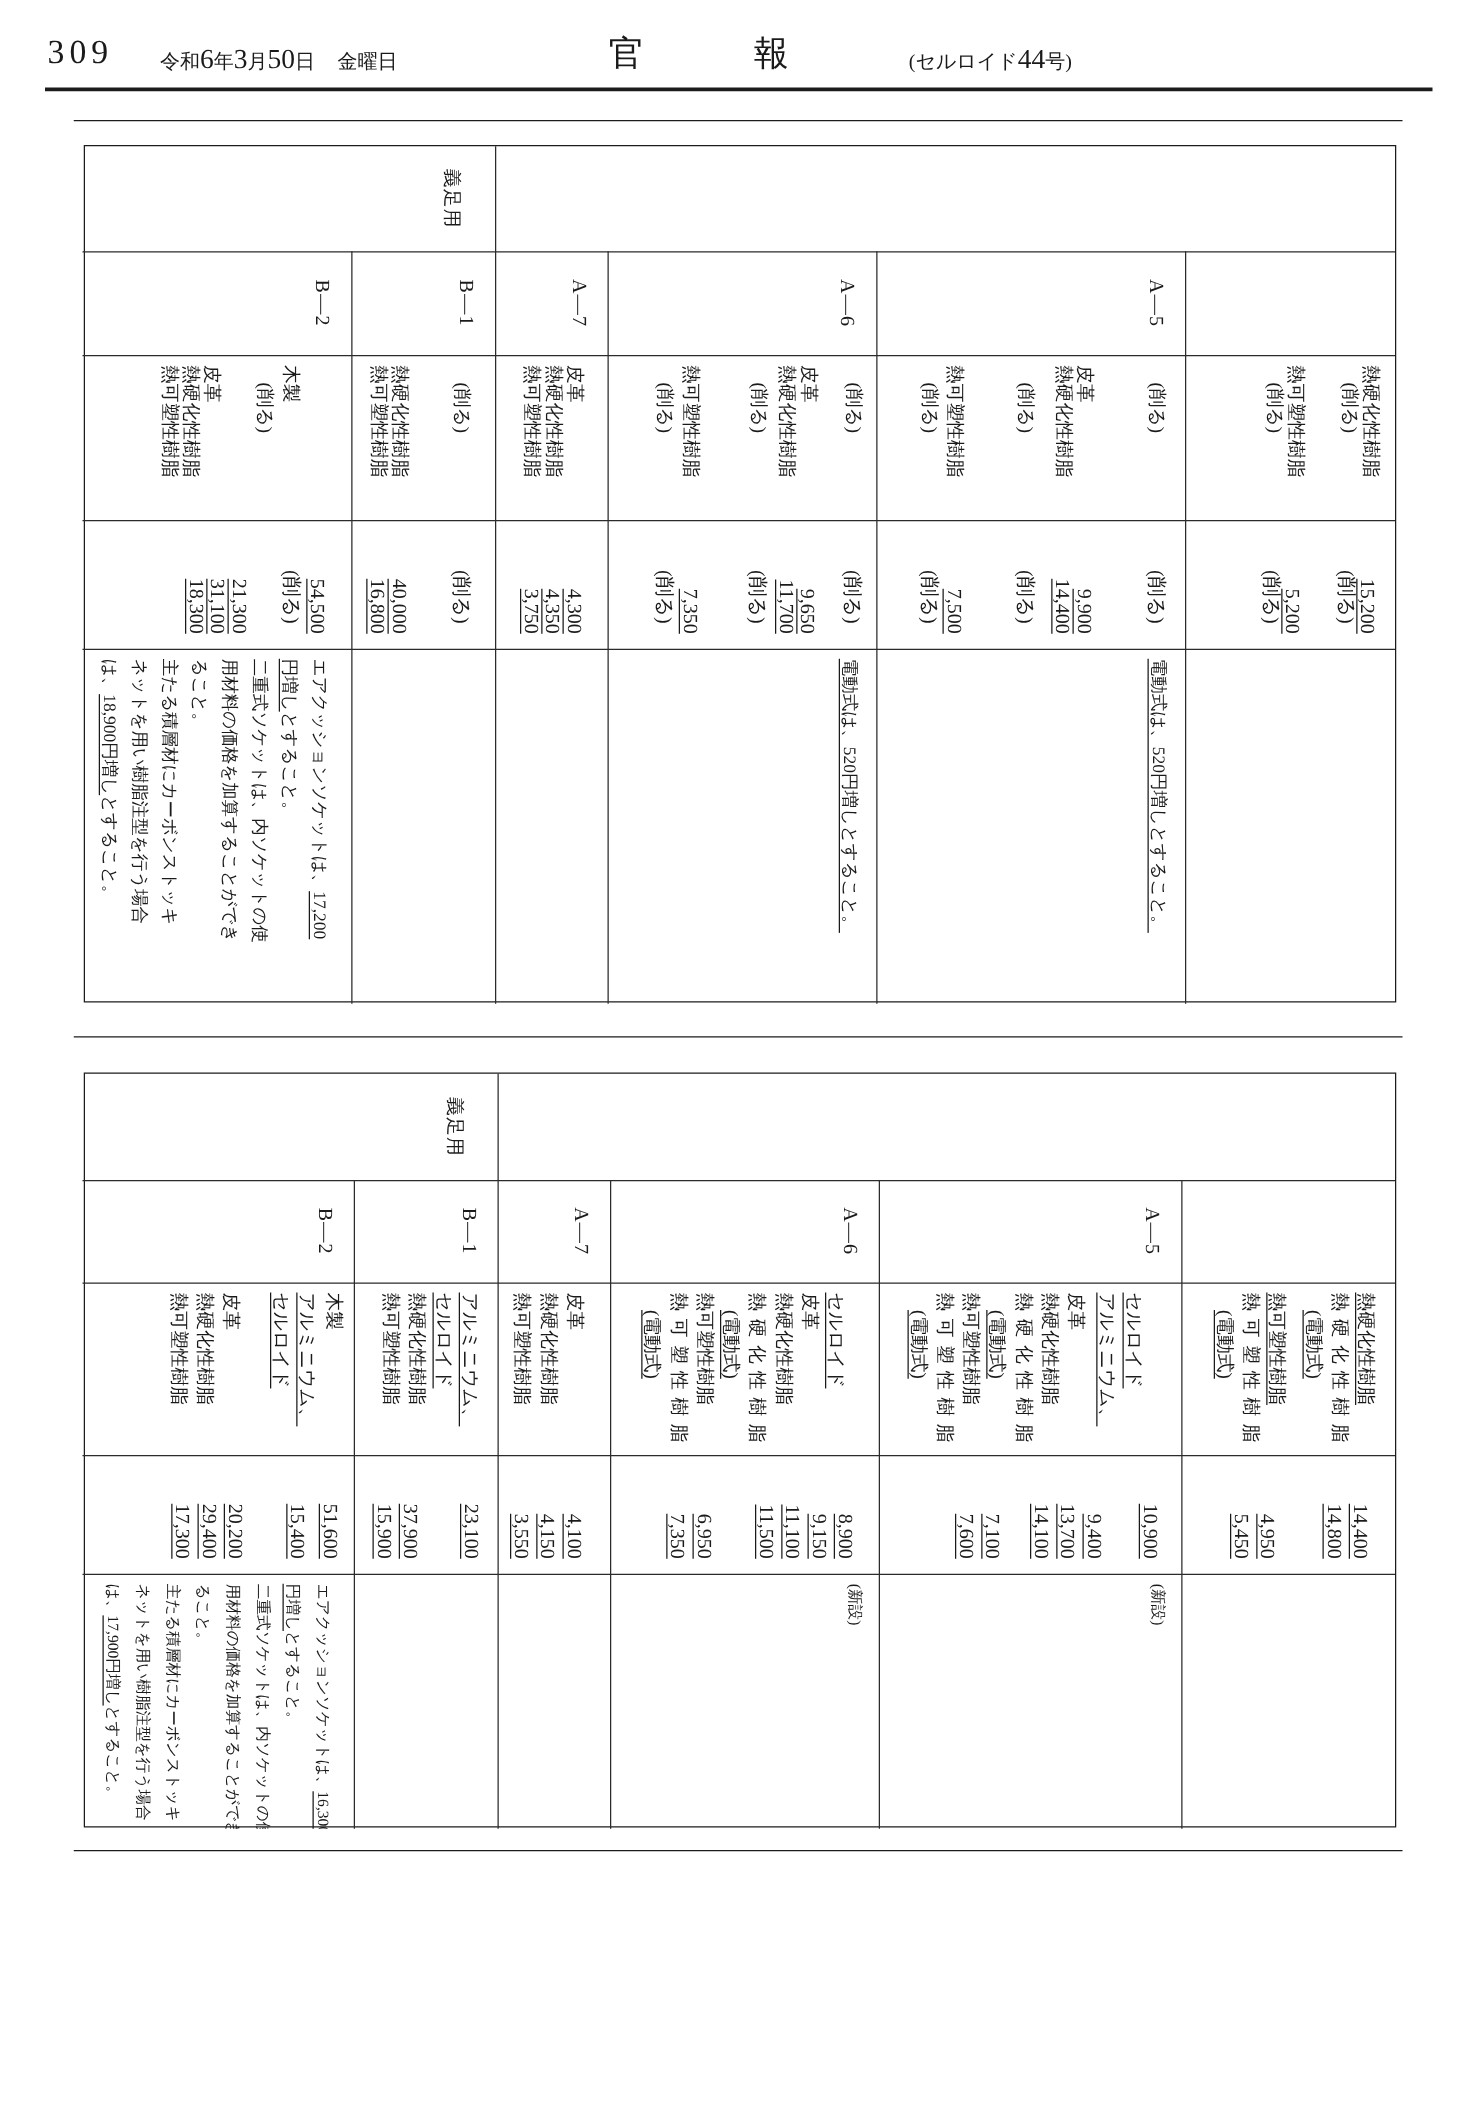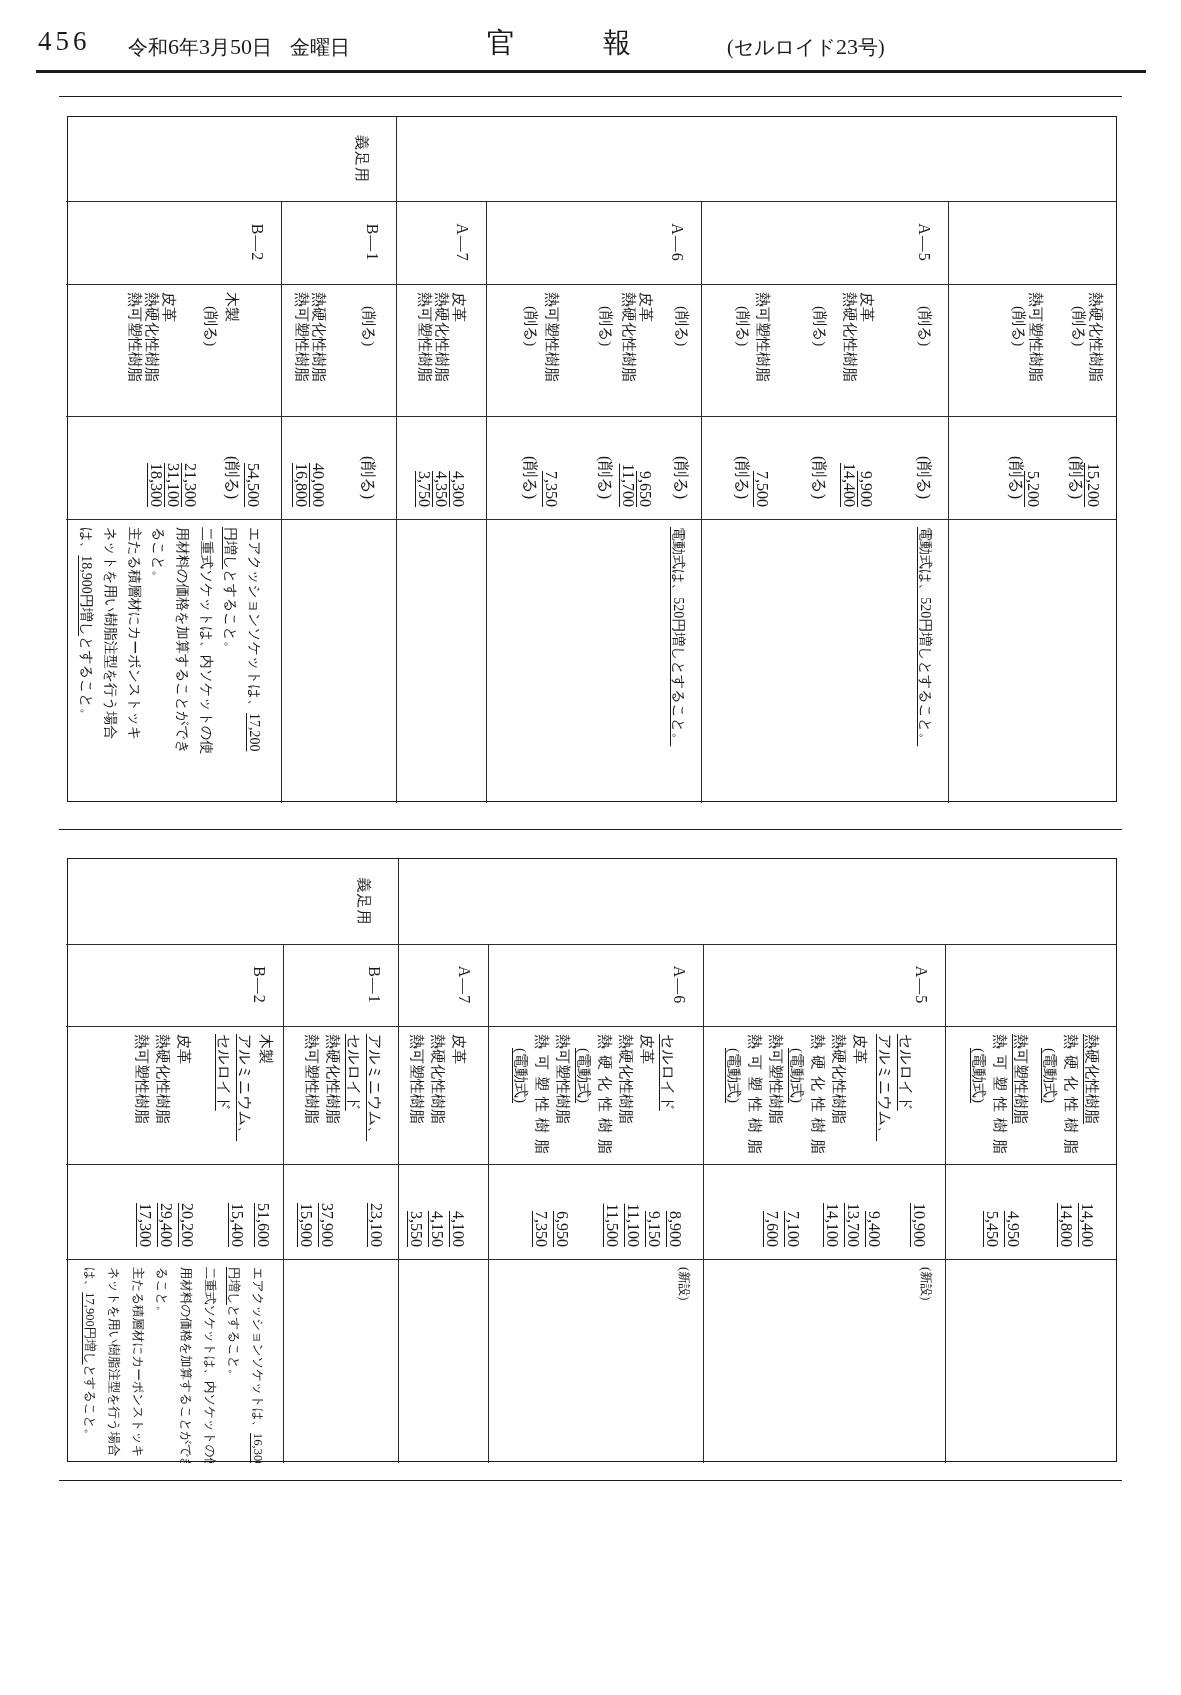--- a/index.html
+++ b/index.html
@@ -1,19 +1,19 @@
 <!DOCTYPE html>
 <html><head>
 <meta charset="utf-8">
 <style>
   html,body{margin:0;padding:0;background:#d9d9d9;}
   .page{position:relative;width:1181px;height:1695px;background:#ffffff;overflow:hidden;
         font-family:"Liberation Serif","DejaVu Serif",serif;color:#1a1a1a;}
   .hdr-item{position:absolute;white-space:nowrap;}
-  .k{font-size:20px;} .n{font-size:22px;} 
+  .k{font-size:16px;} .n{font-size:22px;} 
   .pageno{font-size:27px;letter-spacing:4px;}
   .gtitle{font-size:28px;}
   .rule{position:absolute;background:#1c1c1c;}
   .rtable{position:absolute;left:0;top:0;transform-origin:0 0;border:1.6px solid #1c1c1c;box-sizing:border-box;}
   .gl{position:absolute;background:#2b2b2b;}
   .cell{position:absolute;box-sizing:border-box;overflow:hidden;}
   .kubun{text-align:center;font-size:15px;letter-spacing:1px;}
   .mlabel{text-align:center;font-size:16px;letter-spacing:1px;}
   .ln{white-space:nowrap;font-size:15px;}
   .ln.pr{text-align:right;font-size:16px;font-family:"Liberation Serif","DejaVu Serif",serif;}
@@ -21,33 +21,33 @@
   .u{text-decoration:underline;text-underline-offset:3px;text-decoration-thickness:1px;}
   .ind{margin-left:14px;}
   .jst{letter-spacing:6px;}
   .nln{white-space:nowrap;}
 </style>
 </head>
 <body>
 
 <div class="page">
 
-  <div class="hdr-item pageno" style="left:38px;top:26px;">456</div>
+  <div class="hdr-item pageno" style="left:38px;top:26px;">309</div>
 
   <div class="hdr-item" style="left:128px;top:34px;">
     <span class="k">令和</span><span class="n">6</span><span class="k">年</span><span class="n">3</span><span class="k">月</span><span class="n">50</span><span class="k">日</span>
     <span class="k" style="margin-left:14px;">金曜日</span>
   </div>
 
   <div class="hdr-item gtitle" style="left:487px;top:24px;">
     <span>官</span><span style="margin-left:88px;">報</span>
   </div>
 
   <div class="hdr-item" style="left:727px;top:34px;">
-    <span class="k">(セルロイド</span><span class="n">23</span><span class="k">号)</span>
+    <span class="k">(セルロイド</span><span class="n">44</span><span class="k">号)</span>
   </div>
 
   <div class="rule" style="left:36px;top:70px;width:1110px;height:2.6px;"></div>
   <div class="rule" style="left:59px;top:96px;width:1063px;height:1.3px;"></div>
   <div class="rule" style="left:59px;top:829px;width:1063px;height:1.3px;"></div>
   <div class="rule" style="left:59px;top:1480px;width:1063px;height:1.3px;"></div>
 
   <div class="rtable" id="table0" style="width: 686px; height: 1050px; transform: translate(1117px, 116px) rotate(90deg);">
       <div class="gl" style="left: 83.5px; top: 0px; width: 1.1px; height: 1050px;"></div>
       <div class="gl" style="left: 166.5px; top: 0px; width: 1.1px; height: 1050px;"></div>

